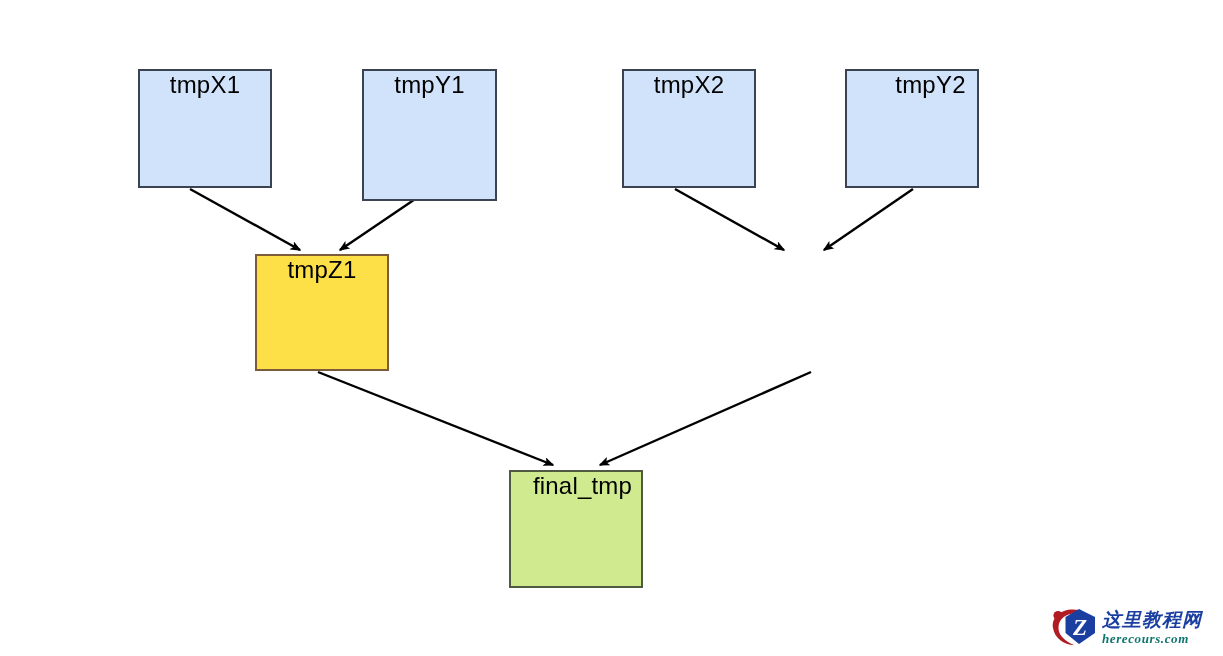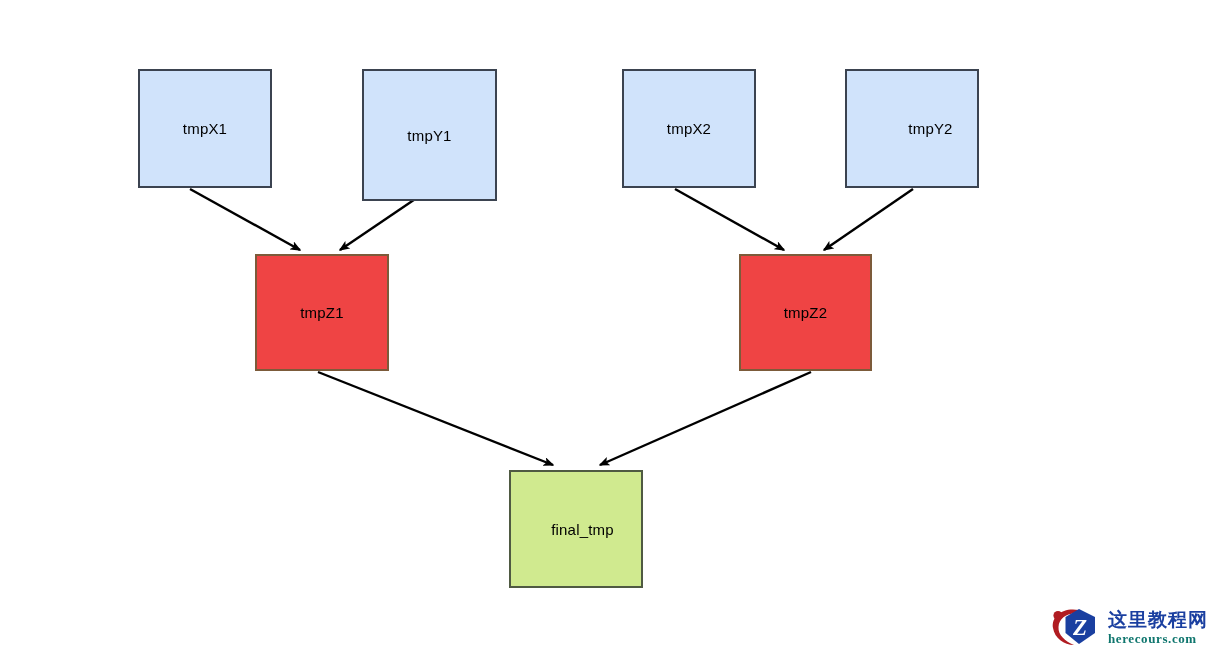--- a/index.html
+++ b/index.html
@@ -18,34 +18,34 @@
     position: absolute;
     left: 0;
     top: 0;
     width: 1223px;
     height: 656px;
   }
   .node {
     position: absolute;
     box-sizing: border-box;
     display: flex;
-    align-items: center;
+    align-items: flex-start;
     justify-content: center;
     font-family: "Liberation Sans", sans-serif;
-    font-size: 15px;
+    font-size: 24px;
     color: #000000;
     letter-spacing: 0.2px;
     z-index: 3;
   }
   .node-blue {
     background: #d0e3fb;
     border: 2px solid #3b4350;
   }
   .node-orange {
-    background: #ef4444;
+    background: #fde047;
     border: 2px solid #7c5b3a;
   }
   .node-green {
     background: #d0ea8f;
     border: 2px solid #4f5a42;
     padding-left: 13px;
   }
   svg.edges {
     position: absolute;
     left: 0;
@@ -66,25 +66,26 @@
     display: flex;
     align-items: center;
   }
   #wm-logo {
     position: relative;
     width: 50px;
     height: 44px;
     flex: none;
   }
   #wm-text {
-    margin-left: 9px;
+    margin-left: 3px;
     display: flex;
     flex-direction: column;
     justify-content: center;
     line-height: 1;
+    font-style: italic;
   }
   #wm-cn {
     font-family: "DejaVu Sans", sans-serif;
     font-size: 19px;
     font-weight: bold;
     color: #1a3fa0;
     letter-spacing: 1px;
   }
   #wm-en {
     font-family: "Liberation Serif", serif;
@@ -129,23 +130,20 @@
   </div>
 
   <div class="node node-blue" style="left: 845px; top: 69px; width: 134px; height: 119px; padding-left: 37px;">
     <span>tmpY2</span>
   </div>
 
   <div class="node node-orange" style="left: 255px; top: 254px; width: 134px; height: 117px;">
     <span>tmpZ1</span>
   </div>
 
-  <div class="node node-orange" style="left: 739px; top: 254px; width: 133px; height: 117px;">
-    <span>tmpZ2</span>
-  </div>
 
   <div class="node node-green" style="left: 509px; top: 470px; width: 134px; height: 118px;">
     <span>final_tmp</span>
   </div>
 
   <div id="watermark">
     <div id="wm-logo">
       <svg width="50" height="44" viewBox="0 0 50 44" xmlns="http://www.w3.org/2000/svg">
         <path d="M30 5 C14 2 2 11 4 23 C5.5 33 15 40 25 40 C16 36 9 30 9.5 22 C10 13 19 7 30 9 Z" fill="#b01c22"></path>
         <circle cx="9" cy="10.5" r="4.6" fill="#b01c22"></circle>

